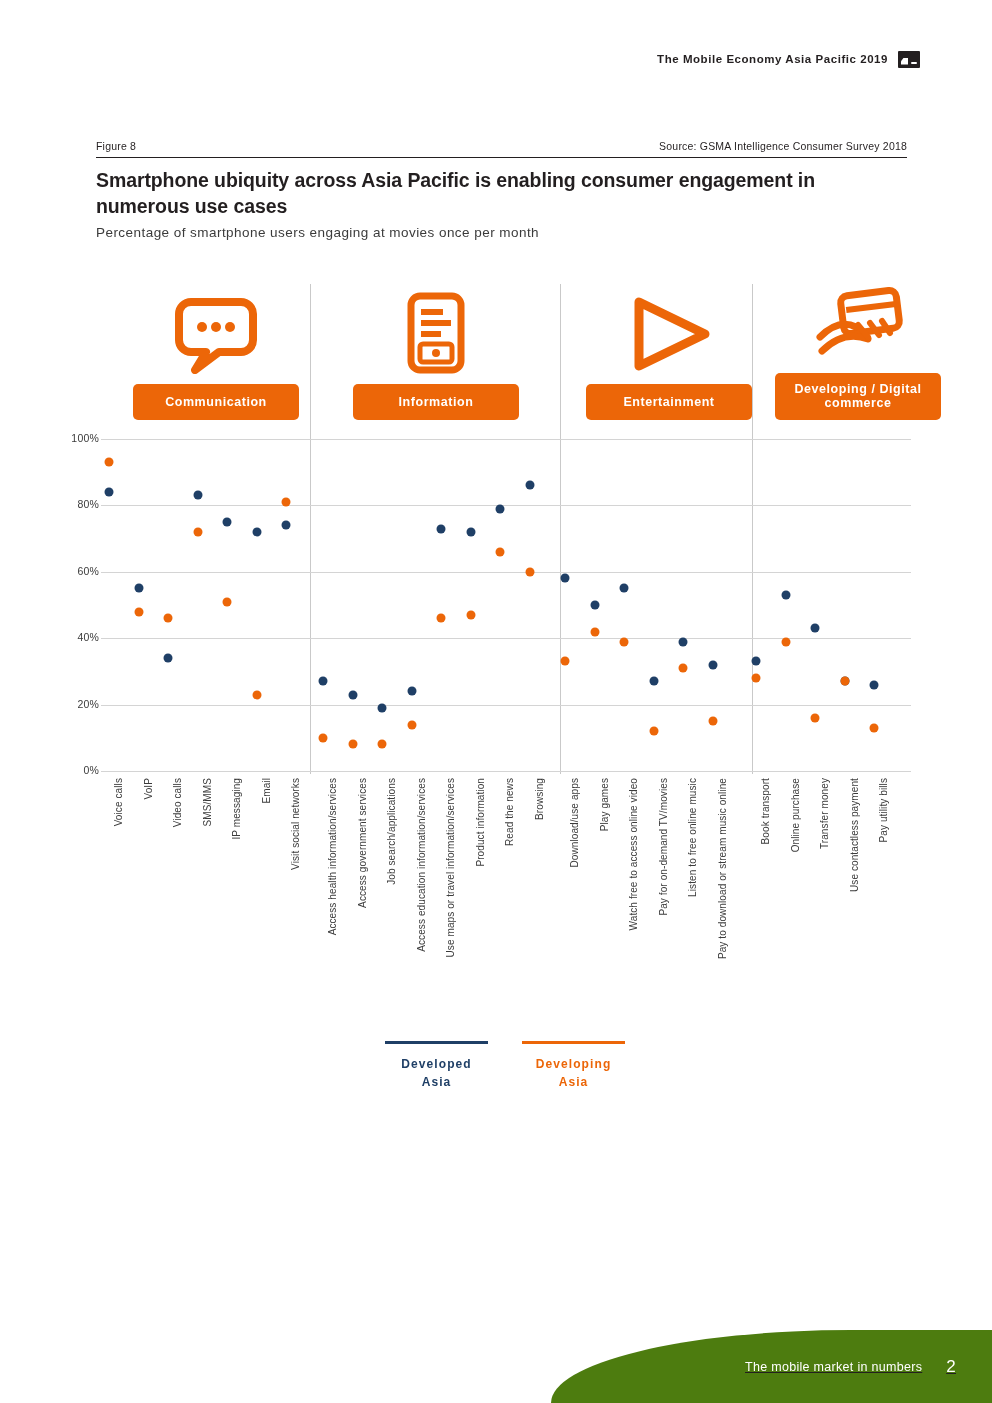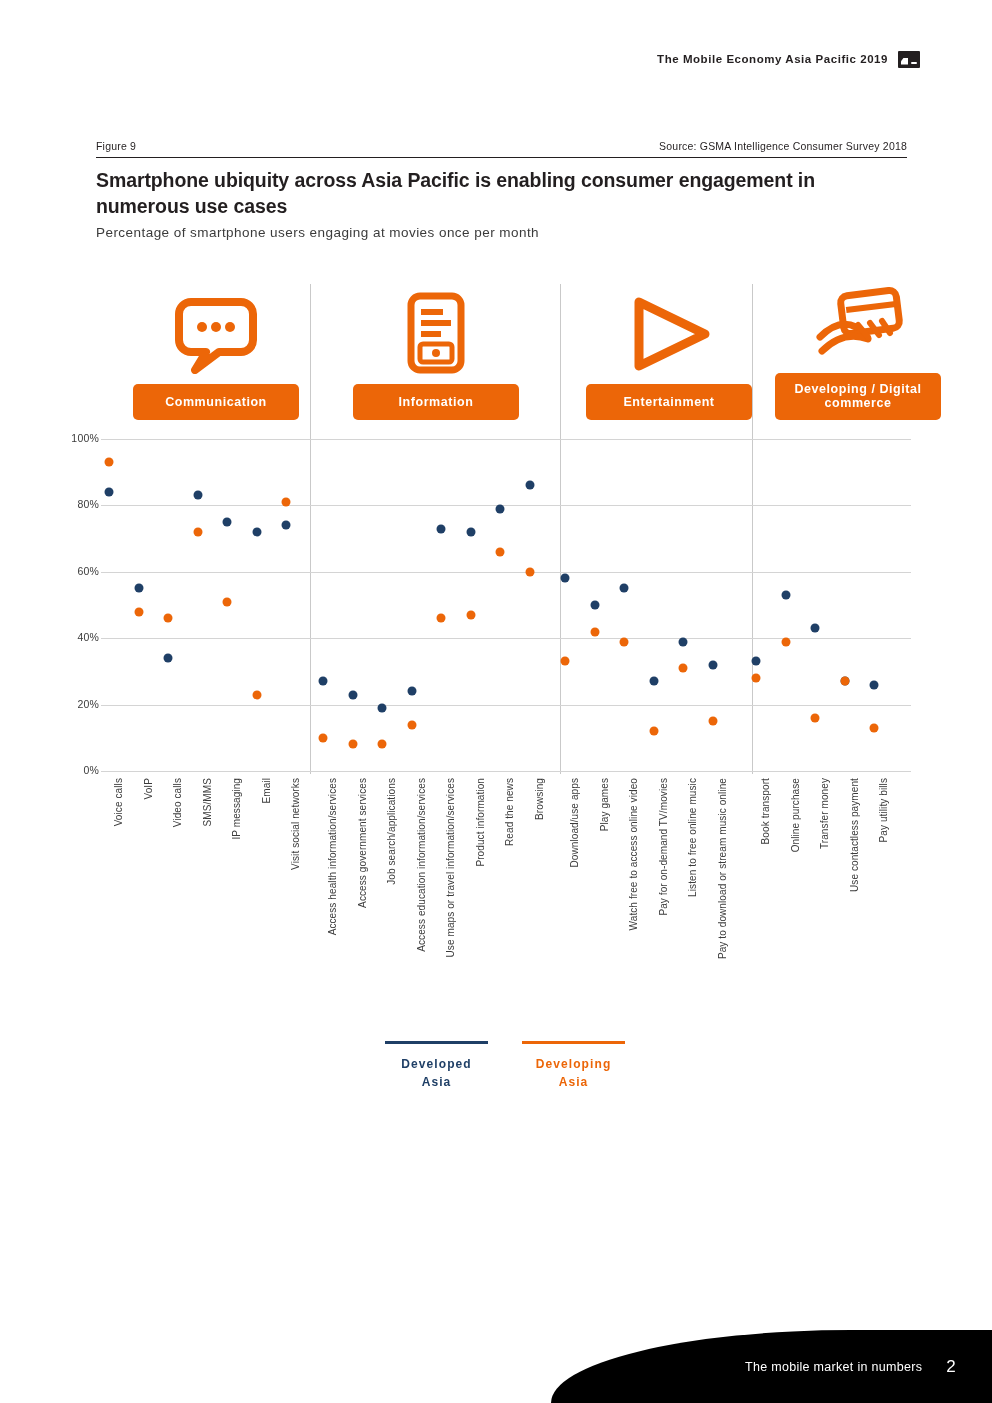--- a/index.html
+++ b/index.html
@@ -107,38 +107,39 @@
   .leg-bar { height:3px; width:100%; margin-bottom:11px; }
   .leg-bar.dev { background:#1f3f66; }
   .leg-bar.ding { background:#ec6608; }
   .leg-text { font-size:12px; font-weight:700; letter-spacing:1.1px; line-height:1.5; }
   .leg-text.dev { color:#1f3f66;text-align:center; }
   .leg-text.ding { color:#ec6608; }
 
   
   .footer {
     position:absolute; left:551px; bottom:0; width:441px; height:73px;
-    background:#000000;
+    background:#4d7c0f;
     border-top-left-radius:300px 73px;
     display:flex; align-items:center; justify-content:flex-end;
     padding-right:36px;
+    text-decoration:underline;
   }
   .footer-label { color:#ffffff; font-size:12.5px; letter-spacing:.3px; }
   .footer-page { color:#ffffff; font-size:17px; margin-left:24px; letter-spacing:.3px; }
 </style>
 </head>
 <body>
 
 <div class="page-header">
   <span class="hdr-text">The Mobile Economy Asia Pacific 2019</span>
   <span class="gsma-mark"></span>
 </div>
 
 <div class="fig-meta">
-  <span>Figure 9</span>
+  <span>Figure 8</span>
   <span>Source: GSMA Intelligence Consumer Survey 2018</span>
 </div>
 <div class="fig-title">Smartphone ubiquity across Asia Pacific is enabling consumer engagement in numerous use cases</div>
 <div class="fig-sub">Percentage of smartphone users engaging at movies once per month</div>
 
 <div class="cat-row">
 
   <div class="cat" style="left:25px; width:190px;">
     <div class="cat-icon">
       <svg width="82" height="78" viewBox="0 0 82 78" fill="none">

